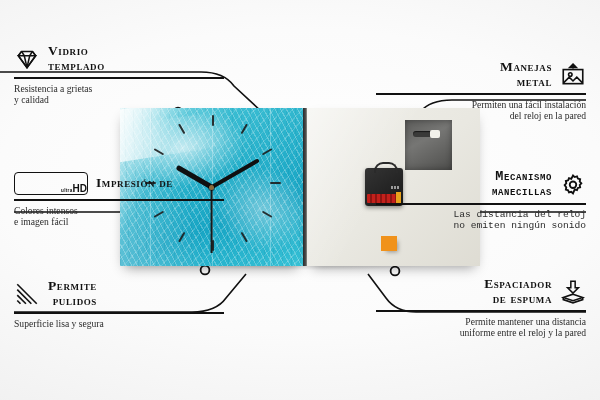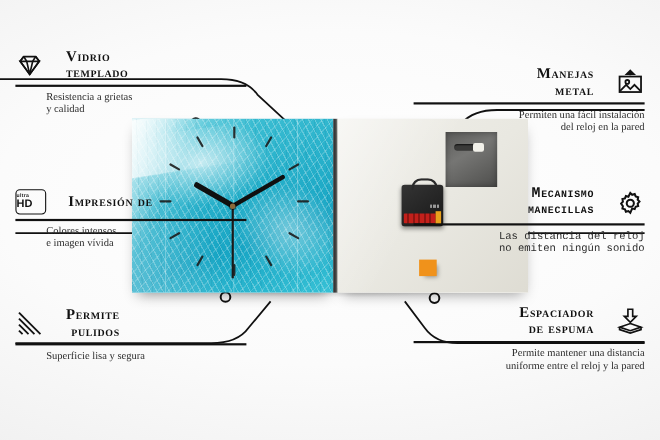--- a/index.html
+++ b/index.html
@@ -84,39 +84,39 @@
   .spacer{position:absolute;left:74px;top:128px;width:16px;height:15px;background:#f0921b;
     box-shadow:3px 3px 4px -2px rgba(0,0,0,.35);}
 
   .floor{position:absolute;left:108px;top:262px;width:392px;height:16px;
     background:radial-gradient(50% 70% at 50% 0%, rgba(0,0,0,.20) 0%, rgba(0,0,0,0) 75%);}
 
   
   .callout{position:absolute;width:210px;}
   .callout.left{text-align:left;}
   .callout.right{text-align:right;}
-  .chead{display:flex;align-items:center;gap:20px;}
+  .chead{display:flex;align-items:center;gap:8px;}
   .callout.right .chead{justify-content:flex-end;}
   .ctitle{font-size:13.5px;line-height:14.5px;letter-spacing:.6px;color:#111;
     font-variant:small-caps;font-weight:700;}
   .ctitle .l2{display:block;text-align:right;}
   .rule{height:1.6px;background:#111;margin:4px 0 4px 0;}
-  .cdesc{font-size:9.6px;line-height:11.6px;color:#2b2b2b;margin-left:28px;}
+  .cdesc{font-size:9.6px;line-height:11.6px;color:#2b2b2b;}
   .icon{width:26px;height:26px;flex:0 0 26px;display:block;}
 
   
   #co-vidrio{left:14px;top:44px;}
   #co-impresion{left:14px;top:172px;}
   #co-bordes{left:14px;top:279px;}
   #co-manejas{left:376px;top:60px;}
   #co-mecanismo{left:376px;top:170px;font-family:Liberation Mono, monospace;}
   #co-espaciador{left:376px;top:277px;}
 
   .hdbox{width:26px;height:21px;border:1.8px solid #111;border-radius:4px;
-    display:flex;flex-direction:column;align-items:flex-start;justify-content:center;line-height:1;}
+    display:flex;flex-direction:row;align-items:flex-end;justify-content:center;line-height:1;padding-left:46px;}
   .hdbox .u{font-size:4.6px;letter-spacing:.3px;font-weight:700;color:#111;
     font-family:"Liberation Sans",sans-serif;}
   .hdbox .hd{font-size:10px;font-weight:700;color:#111;font-family:"Liberation Sans",sans-serif;}
 </style>
 </head>
 <body>
 
 <div id="stage">
 
   <svg id="wires" viewBox="0 0 600 400">
@@ -216,21 +216,21 @@
         <span class="u">ultra</span>
         <span class="hd">HD</span>
       </div>
       <div class="ctitle">
         <span>Impresión de</span>
       </div>
     </div>
     <div class="rule"></div>
     <div class="cdesc">
       <div>Colores intensos</div>
-      <div>e imagen vívida</div>
+      <div>e imagen fácil</div>
     </div>
   </div>
 
   <div class="callout left" id="co-bordes">
     <div class="chead">
       <svg class="icon" viewBox="0 0 24 24" stroke="#111" stroke-width="1.5" fill="none">
         <path d="M3 3L21 21"></path>
           <path d="M3 8L16 21"></path>
           <path d="M3 13L11 21"></path>
           <path d="M3 18L6 21"></path>

